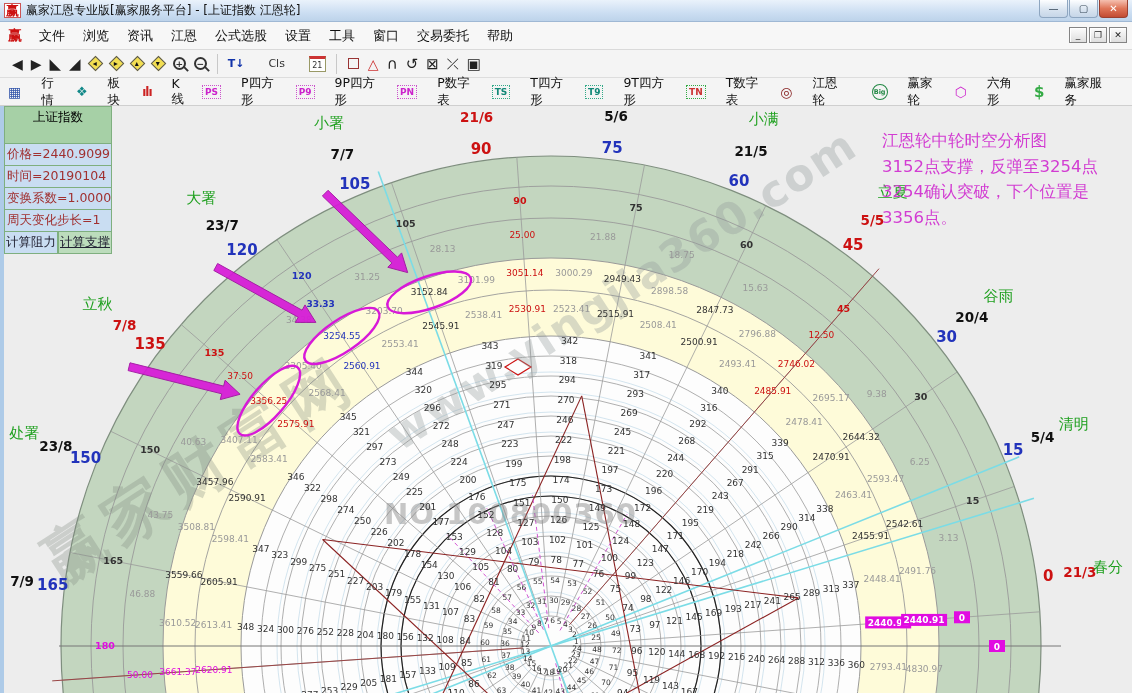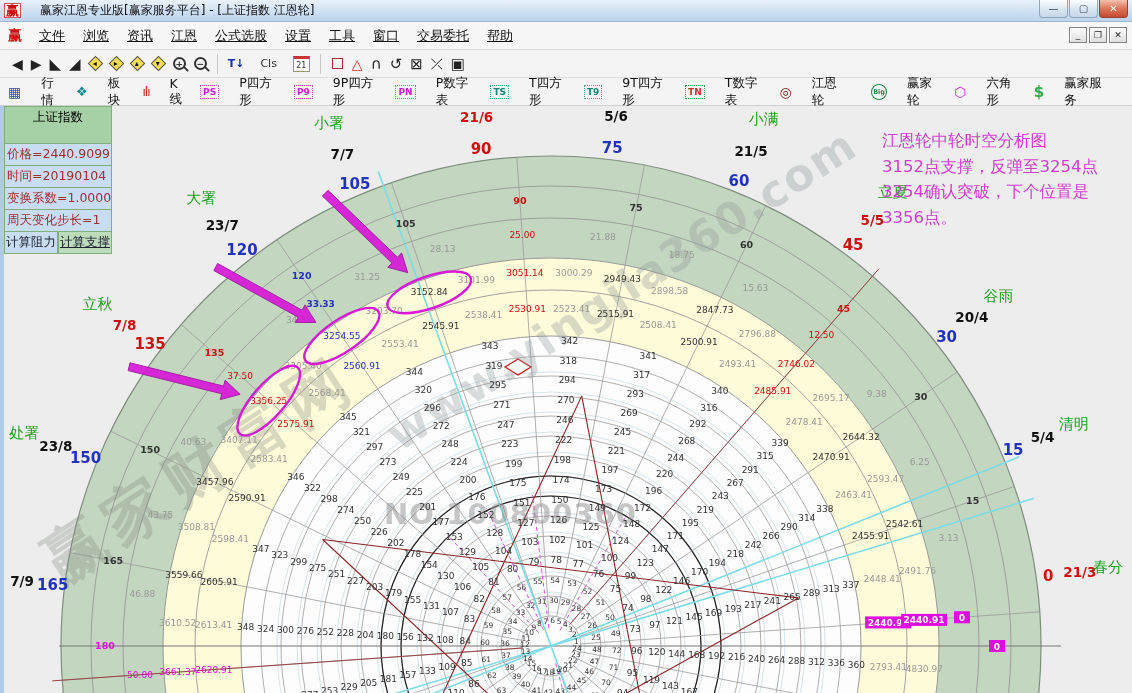--- a/index.html
+++ b/index.html
@@ -5,61 +5,61 @@
   * { margin:0; padding:0; box-sizing:border-box; }
   html,body { width:1132px; height:693px; overflow:hidden; font-family:"DejaVu Sans","Liberation Sans",sans-serif; }
   #app { position:relative; width:1132px; height:693px; background:#EDEDED; }
 
   
   .titlebar { position:absolute; left:0; top:0; width:1132px; height:22px;
     background:linear-gradient(#EAF2FB,#CCDEF2 60%,#BDD3EA); border-bottom:1px solid #9FB8D4;
     display:flex; align-items:center; padding:0 4px; }
   .titlebar .appicon { color:#C11; font-weight:bold; font-size:13px; background:#fff; border:1px solid #C55;
     line-height:13px; padding:0 1px; margin-right:5px; }
-  .titlebar .title { font-size:12px; color:#111;margin-left:14px; }
+  .titlebar .title { font-size:12px; color:#111; }
   .win-controls { position:absolute; right:4px; top:0; display:flex; }
   .wbtn { width:29px; height:18px; border:1px solid #8EA6C0; border-top:none; border-radius:0 0 4px 4px;
     background:linear-gradient(#FDFEFF,#D9E4F0 55%,#C6D6E8); display:flex; align-items:center; justify-content:center;
     font-size:10px; color:#345; margin-left:1px; }
   .wbtn.close { background:linear-gradient(#F5C0B0,#DF7558 50%,#C24B32); border-color:#9A4030; color:#fff; font-weight:bold; }
 
   
   .menubar { position:absolute; left:0; top:22px; width:1132px; height:28px; background:#F7F7F7;
     border-bottom:1px solid #DADADA; display:flex; align-items:center; padding:0 6px; }
   .menubar .appicon { color:#C11; font-weight:bold; font-size:14px; margin:0 8px 0 2px; }
-  .menu-item { font-size:13px; color:#111; padding:3px 9px; cursor:default;text-decoration:underline; }
+  .menu-item { font-size:13px; color:#111; padding:3px 9px; cursor:default; }
   .mdi-controls { position:absolute; right:5px; top:27px; display:flex; z-index:60; }
   .mdibtn { width:18px; height:16px; background:linear-gradient(#FCFCFC,#DEDEDE); border:1px solid #848484;
     box-shadow:inset 1px 1px 0 #fff; font-size:9px; color:#222; display:flex; align-items:center; justify-content:center; margin-left:2px; }
 
   
   .toolbar1 { position:absolute; left:0; top:50px; width:1132px; height:28px; background:#F4F4F4;
     border-bottom:1px solid #DDD; display:flex; align-items:center; padding:0 8px; }
   .toolbar2 { position:absolute; left:0; top:78px; width:1132px; height:28px; background:#F4F4F4;
     border-bottom:1px solid #CFCFCF; display:flex; align-items:center; padding:0 8px; }
   .tsep { width:1px; height:20px; background:#C8C8C8; margin:0 6px; }
   .ticon { font-size:15px; color:#222; margin:0 4px; line-height:20px; }
   .ticon.arrow { font-size:14px; }
   .diamond { width:11px; height:11px; background:#F2DE52; border:1px solid #555; transform:rotate(45deg);
     display:inline-flex; align-items:center; justify-content:center; margin:0 5px; }
   .diamond span { transform:rotate(-45deg); font-size:8px; color:#111; line-height:8px; }
   .mag { width:13px; height:13px; border:2px solid #333; border-radius:50%; display:inline-flex; align-items:center;
     justify-content:center; font-size:9px; font-weight:bold; color:#333; margin:0 4px; position:relative; }
   .mag::after { content:""; position:absolute; width:6px; height:2px; background:#333; right:-5px; bottom:-2px; transform:rotate(45deg); }
   .tdown { font-size:11px; color:#1133AA; font-weight:bold; margin:0 4px; }
-  .cls { font-size:11px; color:#333; margin:0 12px; }
+  .cls { font-size:11px; color:#333; margin:0 20px; }
   .cal { width:17px; height:16px; border:1px solid #996; background:#fff; font-size:8px; color:#333; text-align:center;
     line-height:13px; border-top:3px solid #C33; margin:0 4px; }
   .shape-square { width:11px; height:11px; border:1px solid #993333; margin:0 5px; }
   .shape-tri { color:#CC3333; font-size:14px; margin:0 4px; }
   .t2item { display:flex; align-items:center; margin-right:10px; }
   .t2label { font-size:12.5px; color:#111; margin-left:20px; }
   .grid-ic { color:#3355AA; font-size:14px; }
   .blocks-ic { color:#118888; font-size:13px; }
-  .kline-ic { color:#CC2222; font-weight:normal; font-size:12px; letter-spacing:-1px; }
+  .kline-ic { color:#CC2222; font-weight:bold; font-size:12px; letter-spacing:-1px; }
   .lbox { font-size:9px; font-weight:bold; padding:1px 2px; line-height:10px; }
   .lbox.p { color:#CC22CC; border:1px dotted #CC55CC; }
   .lbox.t { color:#118877; border:1px dotted #33AA88; }
   .lbox.tn { color:#CC3333; border:1px dotted #33AA44; }
   .circ-ic { color:#882222; font-size:14px; }
   .big-ic { width:16px; height:16px; border:1.5px solid #228844; border-radius:50%; color:#228844; font-size:6.5px;
     display:inline-flex; align-items:center; justify-content:center; font-weight:bold;margin-left:12px; }
   .hex-ic { color:#CC22CC; font-size:14px; }
   .dollar-ic { color:#33AA44; font-size:15px; font-weight:bold; }
 

